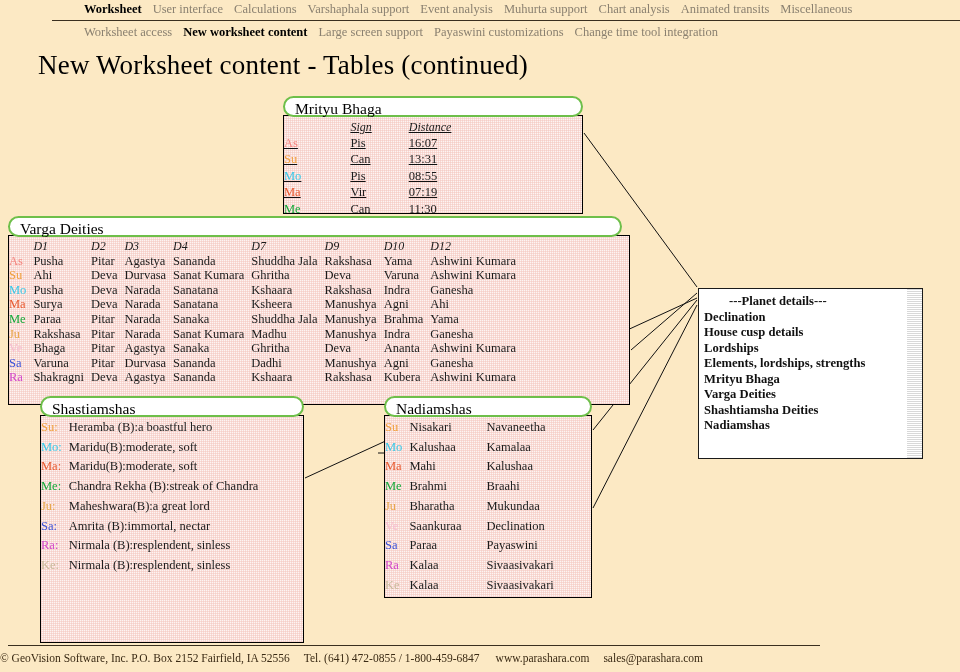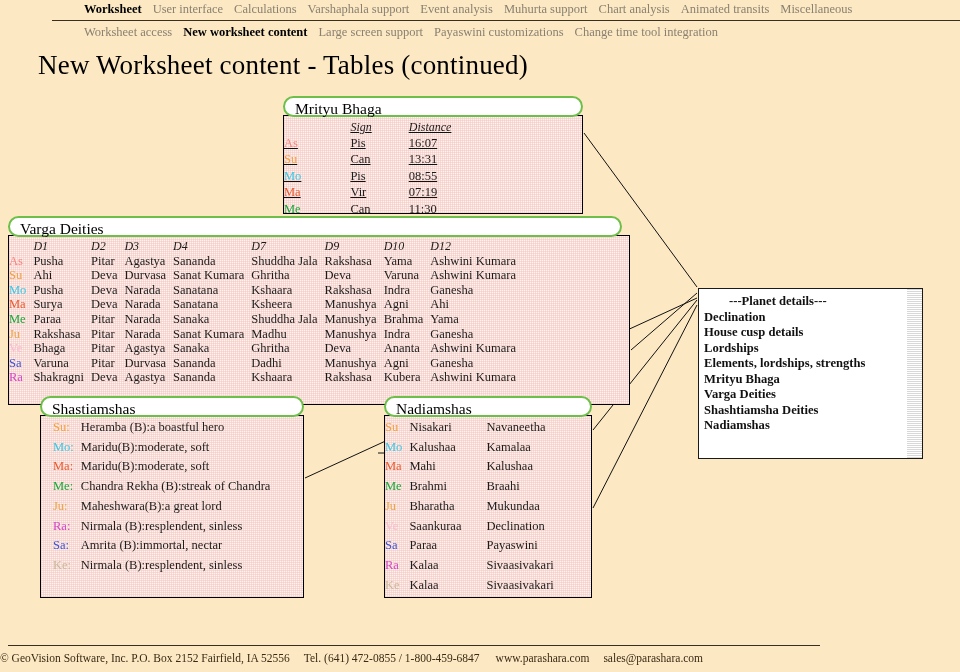--- a/index.html
+++ b/index.html
@@ -124,21 +124,21 @@
   #mrityu .c-dist { padding-left: 30px; }
 
   
   #varga { left: 8px; top: 216px; width: 622px; }
   #varga .panel-cap { width: 614px; }
   #varga .panel-body { height: 170px; padding: 3px 0 0 0; }
 
   
   #shasti { left: 40px; top: 396px; width: 264px; }
   #shasti .panel-cap { width: 264px; }
-  #shasti .panel-body { height: 183px; padding: 2px 0 0 12px; }
+  #shasti .panel-body { height: 228px; padding: 2px 0 0 0; }
   #shasti table.grid td { line-height: 19.7px; }
 
   
   #nadi { left: 384px; top: 396px; width: 208px; }
   #nadi .panel-cap { width: 208px; }
   #nadi .panel-body { height: 183px; padding: 2px 0 0 0; }
   #nadi table.grid td { line-height: 19.7px; }
   #nadi td.n2 { padding-left: 18px; }
 
   
@@ -430,26 +430,26 @@
           </tr>
           <tr>
             <td class="pl p-Me">Me:</td>
             <td>Chandra Rekha (B):streak of Chandra</td>
           </tr>
           <tr>
             <td class="pl p-Ju">Ju:</td>
             <td>Maheshwara(B):a great lord</td>
           </tr>
           <tr>
+            <td class="pl p-Sa">Sa:</td>
+            <td>Amrita (B):immortal, nectar</td>
+          </tr>
+          <tr>
             <td class="pl p-Ra">Ra:</td>
             <td>Nirmala (B):resplendent, sinless</td>
-          </tr>
-          <tr>
-            <td class="pl p-Sa">Sa:</td>
-            <td>Amrita (B):immortal, nectar</td>
           </tr>
           <tr>
             <td class="pl p-Ke">Ke:</td>
             <td>Nirmala (B):resplendent, sinless</td>
           </tr>
         </tbody>
     </table>
   </div>
 </div>
 

